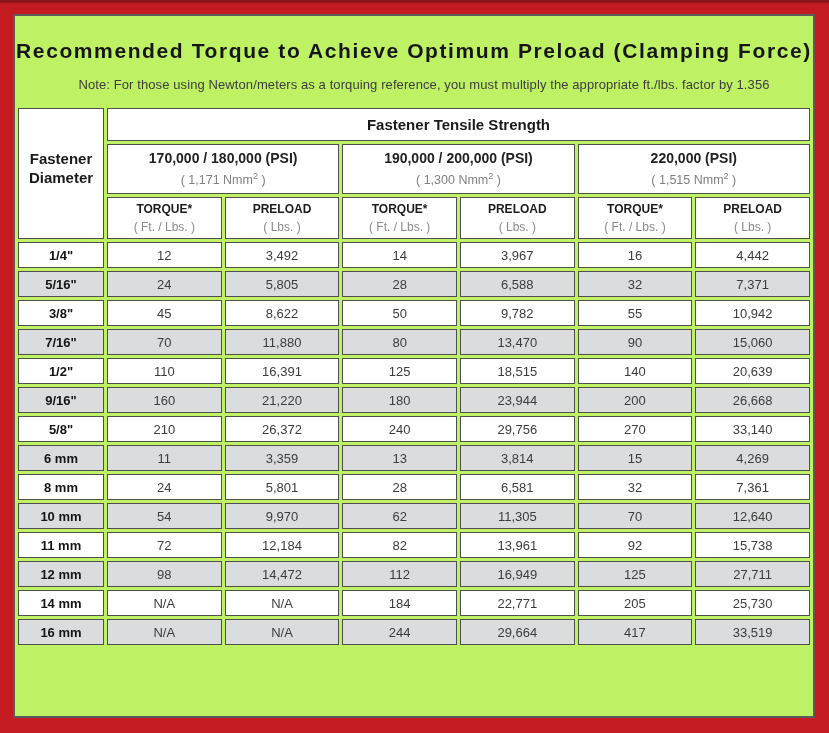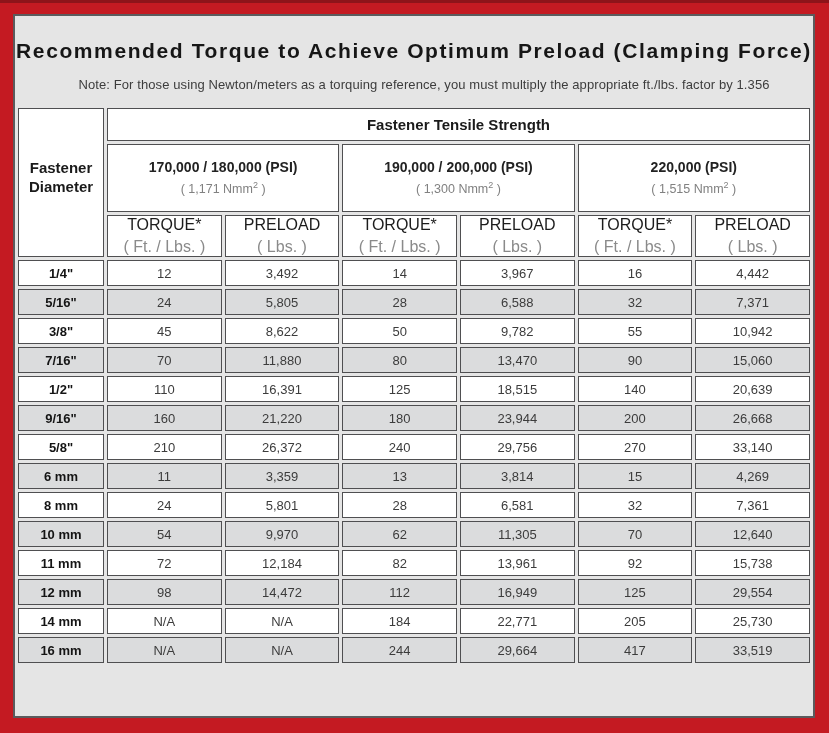--- a/index.html
+++ b/index.html
@@ -10,21 +10,21 @@
     font-family: "Liberation Sans", sans-serif;
   }
   .top-edge {
     position: absolute; left: 0; top: 0; width: 829px; height: 3px;
     background: #8e141a;
   }
   .panel {
     position: absolute;
     left: 13px; top: 14px;
     width: 802px; height: 704px;
-    background: #e5e5e5;
+    background: #bef264;
     border: 2px solid #5b5b5d;
   }
   .title-block { padding-top: 20px; text-align: center; }
   .title-line {
     font-size: 21px;
     font-weight: bold;
     color: #161616;
     letter-spacing: 1.6px;
     line-height: 30px;
     white-space: nowrap;
@@ -61,27 +61,27 @@
     color: #1a1a1a;
     line-height: 19px;
   }
   td.tensile {
     height: 33px;
     background: #d9dadb;
     font-size: 15px;
     font-weight: bold;
     color: #1a1a1a;
   }
-  td.psi { height: 68px; background: #ffffff; }
+  td.psi { height: 50px; background: #ffffff; }
   .psi-main { font-size: 14px; font-weight: bold; color: #222222; }
   .psi-sub  { margin-top: 5px; font-size: 12.5px; color: #818181; }
   .psi-sub sup { font-size: 9px; }
   td.colhead { height: 42px; background: #d9dadb; }
-  .ch-main { font-size: 16px; font-weight: normal; color: #1c1c1c; }
-  .ch-sub  { margin-top: 4px; font-size: 16px; color: #8a8a8a; }
+  .ch-main { font-size: 12px; font-weight: bold; color: #1c1c1c; }
+  .ch-sub  { margin-top: 4px; font-size: 12px; color: #8a8a8a; }
   tr.data td { height: 26px; font-size: 13px; color: #3c3c3c; }
   tr.data td.diam { font-weight: bold; color: #141414; }
   tr.data.alt td { background: #dbdcdd; }
 </style>
 </head>
 <body>
 
 <div class="top-edge"></div>
 
 <div class="panel">
@@ -249,21 +249,21 @@
           <td>92</td>
           <td>15,738</td>
         </tr>
         <tr class="data alt">
           <td class="diam">12 mm</td>
           <td>98</td>
           <td>14,472</td>
           <td>112</td>
           <td>16,949</td>
           <td>125</td>
-          <td>29,554</td>
+          <td>27,711</td>
         </tr>
         <tr class="data">
           <td class="diam">14 mm</td>
           <td>N/A</td>
           <td>N/A</td>
           <td>184</td>
           <td>22,771</td>
           <td>205</td>
           <td>25,730</td>
         </tr>

